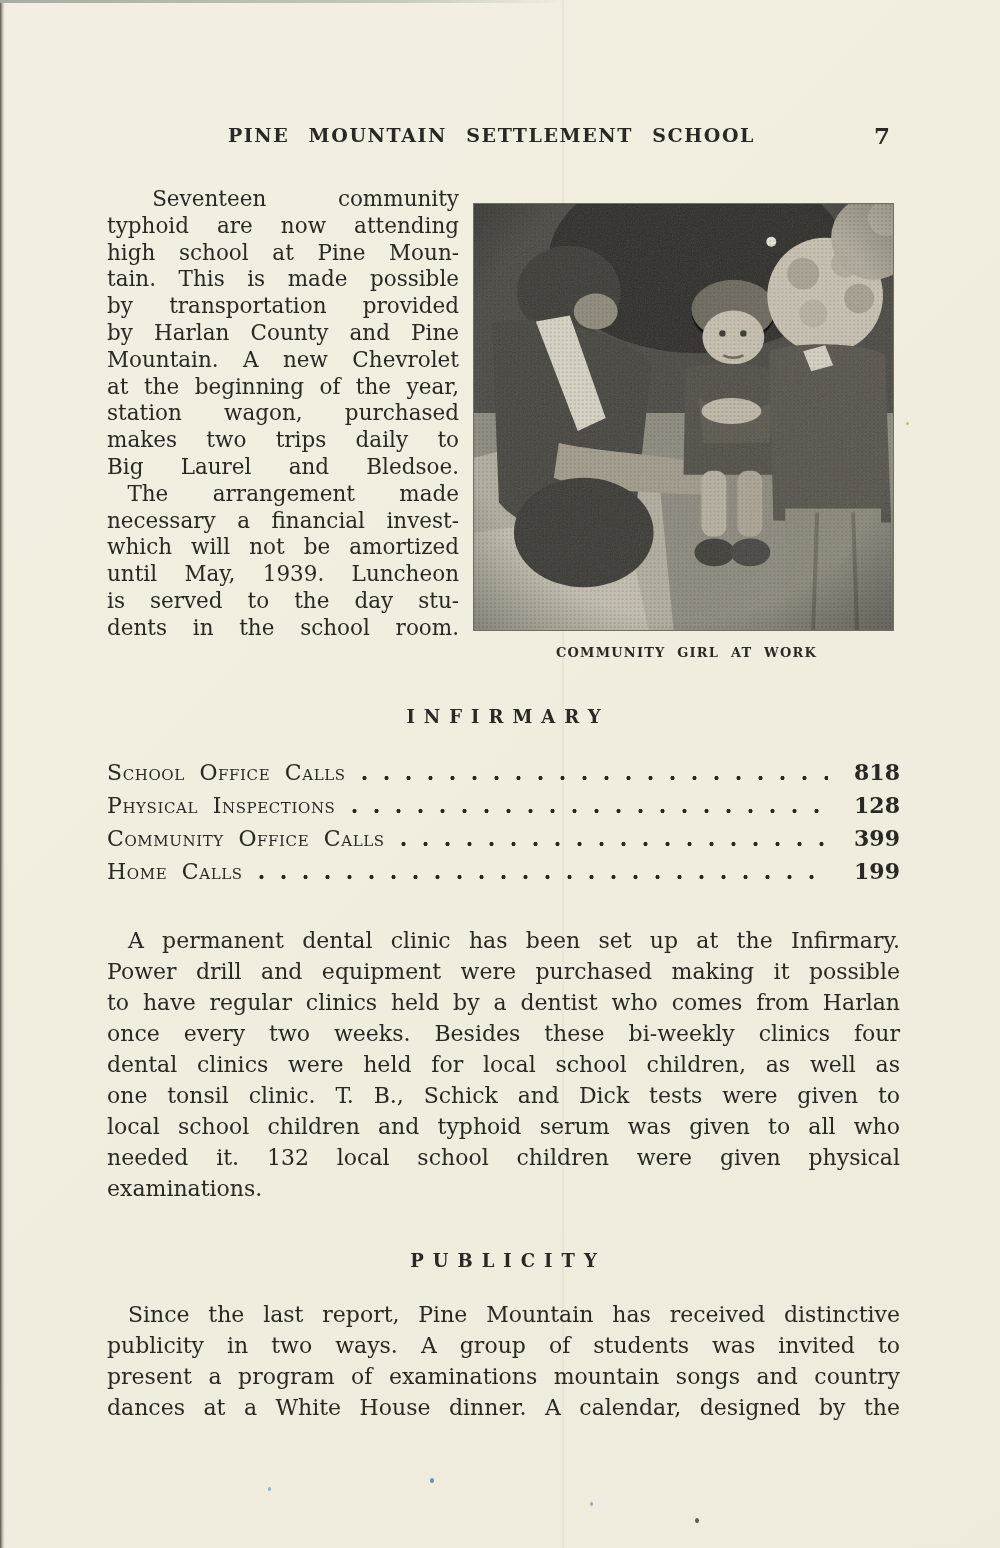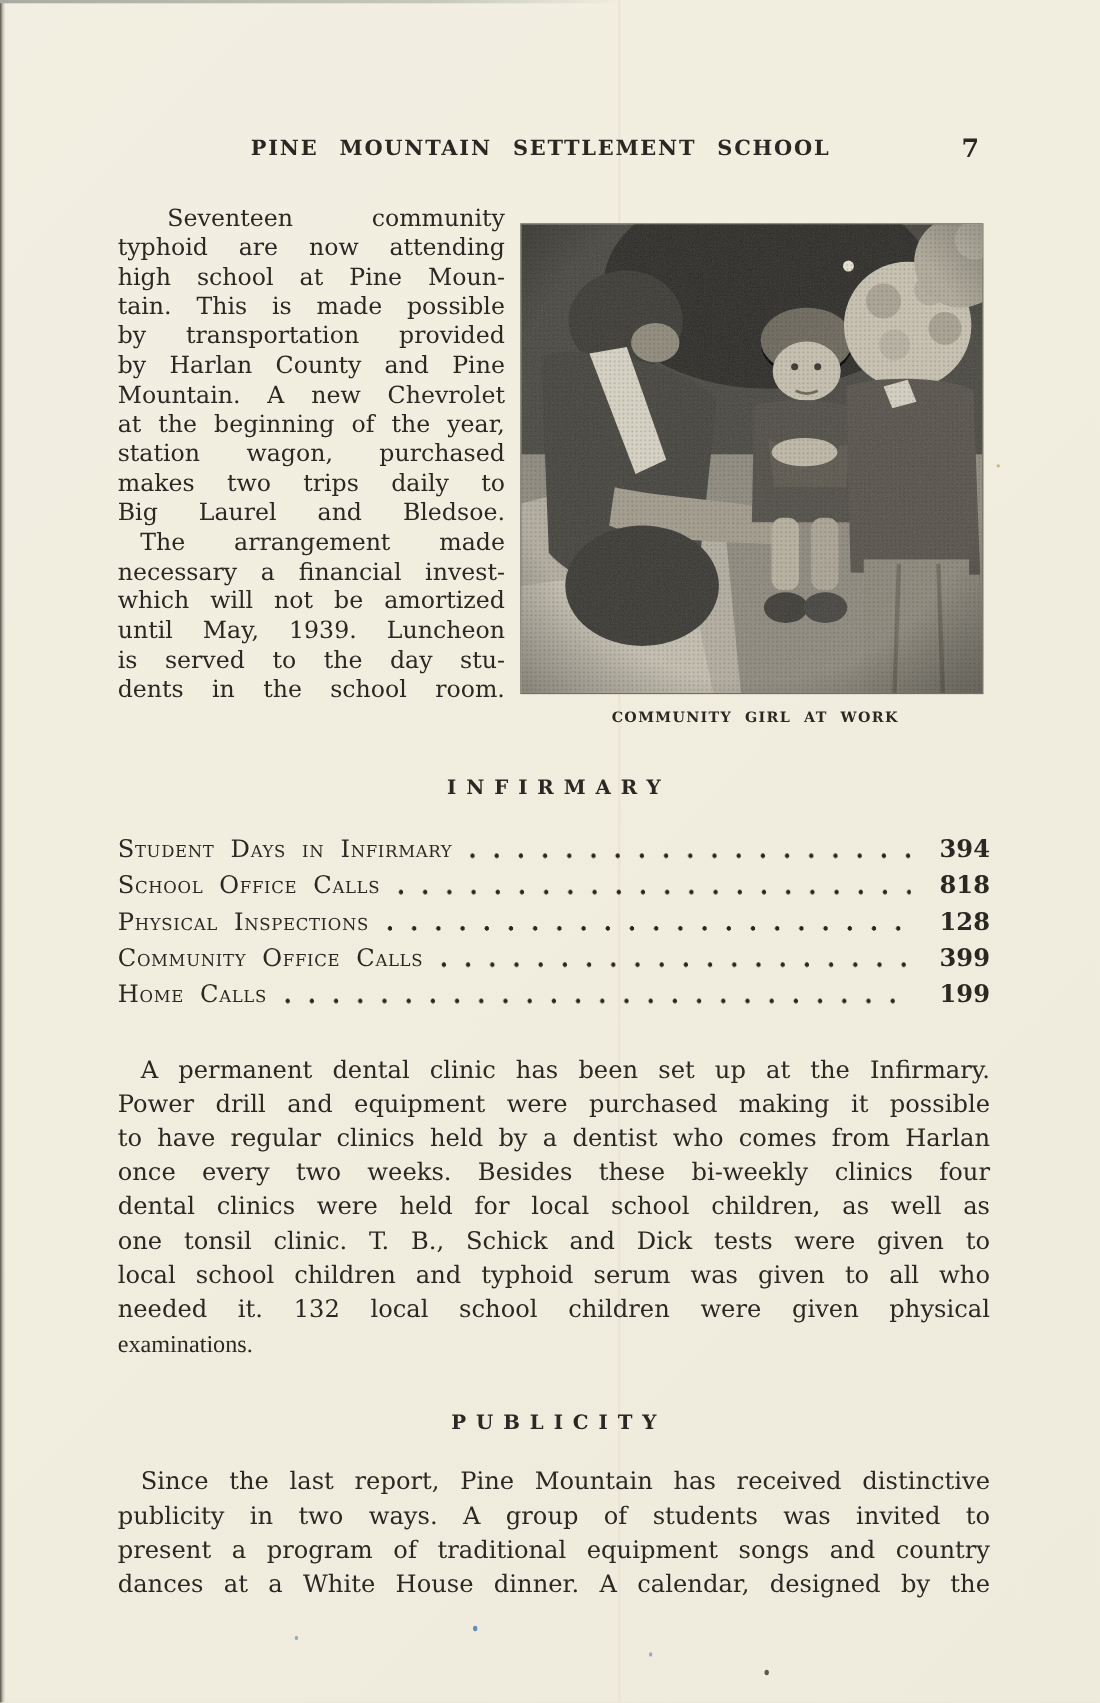--- a/index.html
+++ b/index.html
@@ -44,21 +44,21 @@
     position:absolute;right:10px;top:-2px;
     font-size:23px;font-weight:bold;
   }
   
   .columns{display:flex;margin-top:32px;}
   .col-left{width:352px;font-size:21.5px;line-height:26.8px;}
   .col-right{width:427px;margin-left:14px;}
   .tline{text-align:justify;text-align-last:justify;}
   .indent-lg .tline:first-child{text-indent:2.1em;}
   .indent-sm .tline:first-child{text-indent:0.95em;}
-  .end-left .tline:last-child{text-align-last:left;font-family:Liberation Serif, serif;}
+  .end-left .tline:last-child{text-align-last:left;}
   
   .photo-figure{margin:17px 0 0 0;padding:0;}
   .photo-frame{
     width:421px;height:428px;
     border:1px solid rgba(60,58,50,0.35);
     box-sizing:border-box;
     background:#8e8a7e;
   }
   .photo-frame svg{display:block;width:100%;height:100%;}
   .photo-caption{
@@ -209,25 +209,20 @@
           </div>
           <figcaption class="photo-caption">COMMUNITY GIRL AT WORK</figcaption>
         </figure>
       </div>
     </div>
 
     <div class="section-heading">INFIRMARY</div>
 
     <div class="stat-table">
       <div class="stat-row">
-        <span class="stat-label">Student Days in Infirmary</span>
-        <span class="stat-leader"></span>
-        <span class="stat-value">394</span>
-      </div>
-      <div class="stat-row">
         <span class="stat-label">School Office Calls</span>
         <span class="stat-leader"></span>
         <span class="stat-value">818</span>
       </div>
       <div class="stat-row">
         <span class="stat-label">Physical Inspections</span>
         <span class="stat-leader"></span>
         <span class="stat-value">128</span>
       </div>
       <div class="stat-row">
@@ -252,18 +247,18 @@
         <div class="tline">local school children and typhoid serum was given to all who</div>
         <div class="tline">needed it. 132 local school children were given physical</div>
         <div class="tline">examinations.</div>
       </div>
 
     <div class="section-heading">PUBLICITY</div>
 
     <div class="body-para tight para indent-sm">
         <div class="tline">Since the last report, Pine Mountain has received distinctive</div>
         <div class="tline">publicity in two ways. A group of students was invited to</div>
-        <div class="tline">present a program of traditional equipment songs and country</div>
+        <div class="tline">present a program of examinations mountain songs and country</div>
         <div class="tline">dances at a White House dinner. A calendar, designed by the</div>
       </div>
 
   </div>
 </div>
 
 </body></html>

